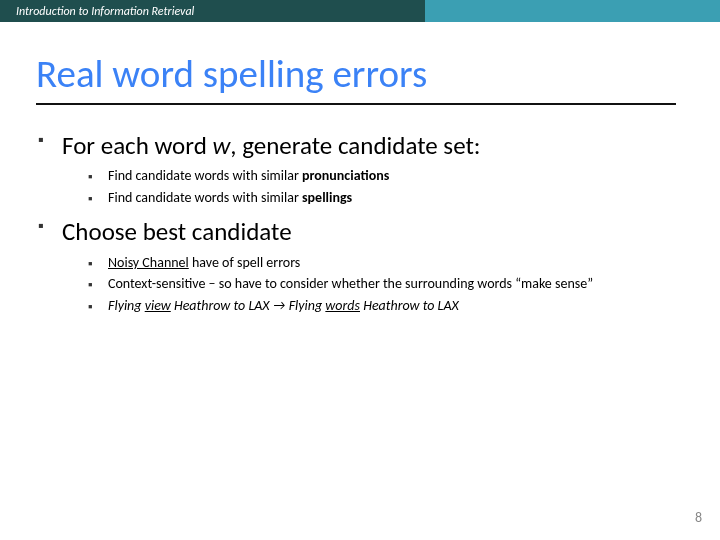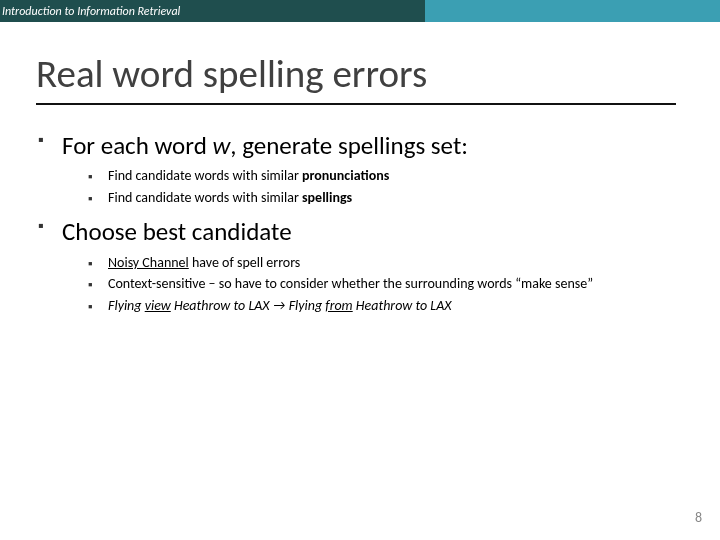--- a/index.html
+++ b/index.html
@@ -1,22 +1,22 @@
 <!DOCTYPE html>
 <html><head>
 <meta charset="utf-8">
 <style>
   * { margin: 0; padding: 0; box-sizing: border-box; }
   html, body { width: 720px; height: 540px; font-family: Calibri, Arial, sans-serif; background: #fff; color: #000; }
   .slide { width: 720px; height: 540px; position: relative; }
   .band { position: absolute; top: 0; left: 0; right: 0; height: 22px; display: flex; }
-  .band-left { background: #1f4e4e; flex: 0 0 425px; display: flex; align-items: center; padding-left: 2px; }
+  .band-left { background: #1f4e4e; flex: 0 0 425px; display: flex; align-items: center; padding-left: 16px; }
   .band-right { background: #3b9fb3; flex: 1; }
   .band-title { color: #fff; font-size: 12px; font-style: italic; }
-  .title { position: absolute; top: 50px; left: 36px; font-size: 39px; font-weight: 400; color: #404040; border-bottom: 2px solid #111; padding-bottom: 6px; width: 640px; }
+  .title { position: absolute; top: 50px; left: 36px; font-size: 39px; font-weight: 400; color: #3b82f6; border-bottom: 2px solid #111; padding-bottom: 6px; width: 640px; }
   .content { position: absolute; top: 130px; left: 36px; right: 36px; }
   ul.lvl1 { list-style: none; }
   ul.lvl1 > li { font-size: 25px; margin-bottom: 4px; position: relative; padding-left: 26px; line-height: 1.25; }
   ul.lvl1 > li::before { content: "▪"; position: absolute; left: 2px; top: 0; font-size: 16px; color: #333; }
   ul.lvl2 { list-style: none; margin-top: 6px; margin-bottom: 10px; }
   ul.lvl2 > li { font-size: 14px; margin-bottom: 4px; position: relative; padding-left: 46px; line-height: 1.25; }
   ul.lvl2 > li::before { content: "▪"; position: absolute; left: 26px; top: 2px; font-size: 13px; color: #333; }
   .i { font-style: italic; }
   .b { font-weight: 700; }
   .u { text-decoration: underline; }
@@ -32,41 +32,41 @@
       <span class="band-title">Introduction to Information Retrieval</span>
     </div>
     <div class="band-right"></div>
   </div>
 
   <div class="title">Real word spelling errors</div>
 
   <div class="content">
     <ul class="lvl1">
       <li>
-        <span>For each word </span><span class="i">w</span><span>, generate spellings set:</span>
+        <span>For each word </span><span class="i">w</span><span>, generate candidate set:</span>
         <ul class="lvl2">
           <li>
             <span>Find candidate words with similar </span><span class="b">pronunciations</span>
           </li>
           <li>
             <span>Find candidate words with similar </span><span class="b">spellings</span>
           </li>
         </ul>
       </li>
       <li>
         <span>Choose best candidate</span>
         <ul class="lvl2">
           <li>
             <span class="u">Noisy Channel</span><span> have of spell errors</span>
           </li>
           <li>
             <span>Context-sensitive – so have to consider whether the surrounding words “make sense”</span>
           </li>
           <li>
-            <span class="i">Flying </span><span class="i u">view</span><span class="i"> Heathrow to LAX </span><span class="i">→</span><span class="i"> Flying </span><span class="i u">from</span><span class="i"> Heathrow to LAX</span>
+            <span class="i">Flying </span><span class="i u">view</span><span class="i"> Heathrow to LAX </span><span class="i">→</span><span class="i"> Flying </span><span class="i u">words</span><span class="i"> Heathrow to LAX</span>
           </li>
         </ul>
       </li>
     </ul>
   </div>
 
   <div class="pagenum">8</div>
 </div>
 
 </body></html>

